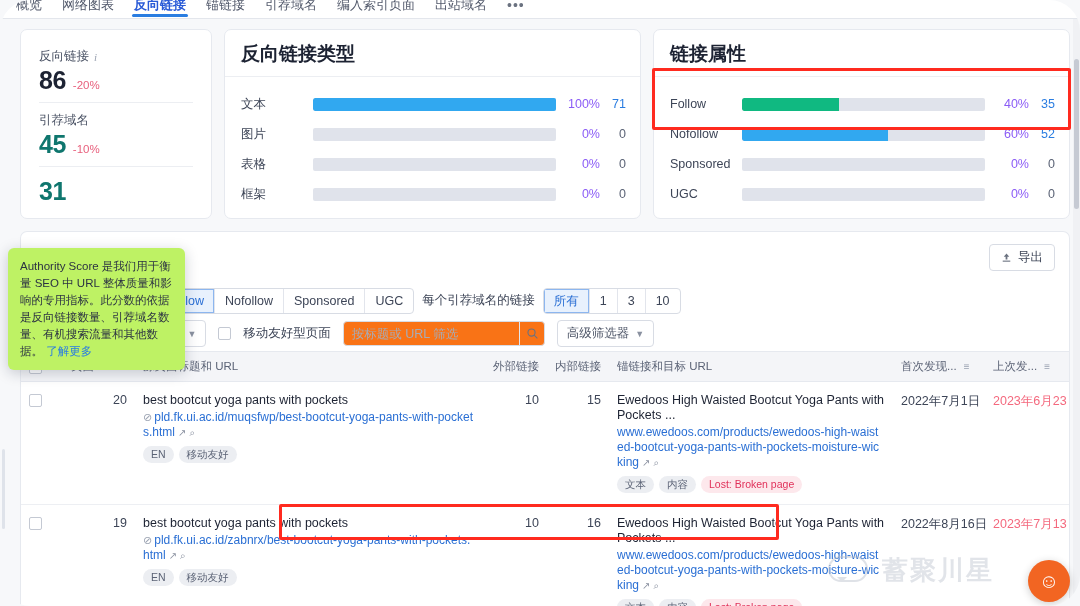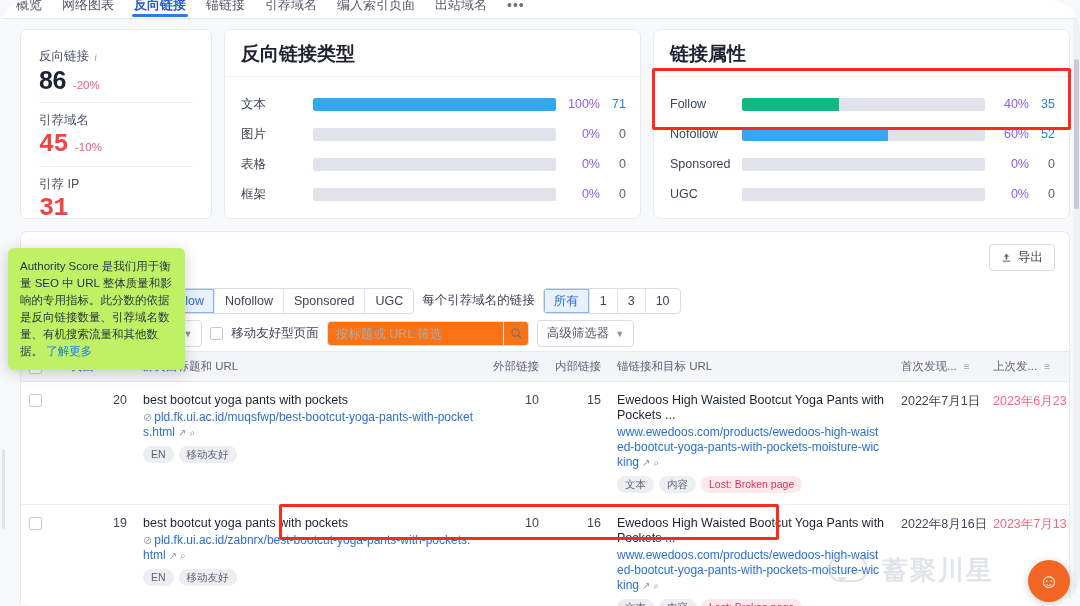--- a/index.html
+++ b/index.html
@@ -40,21 +40,21 @@
   .stat { padding: 4px 0 7px 0; }
   .stat + .stat { border-top:1px solid #eceef2; padding-top:9px; }
   .stat-label { font-size:12.5px; color:#4a5264; display:flex; align-items:center; gap:5px; }
   .info-i {
     display:inline-block; font-style:italic; font-size:11px; color:#9aa2b1;
     font-family:"Liberation Serif", serif;
   }
   .stat-row { display:flex; align-items:baseline; gap:7px; margin-top:1px; }
   .stat-value { font-size:25px; font-weight:bold; letter-spacing:-0.5px; }
   .stat-value.dark { color:#1d2333; }
-  .stat-value.blue { color:#ef4444;font-family:Liberation Mono, monospace; }
+  .stat-value.blue { color:#0f766e; }
   .stat-delta { font-size:11.5px; color:#e8607d; }
 
   .card-chart { flex: 1 1 0; height:190px; min-width:0; position:relative; }
   .card-title { font-size:19px; font-weight:bold; padding: 11px 16px 9px 16px; color:#1d2333; }
   .card-sep { height:1px; background:#eceef2; }
   .bars { padding: 12px 14px 0 16px; }
   .bar-row { display:flex; align-items:center; height:30px; }
   .bar-label { font-size:12.5px; color:#3d4557; width:72px; flex:none; }
   .bar-track {
     flex:1 1 auto; height:13px; background:#e0e3eb; border-radius:2px; overflow:hidden;
@@ -232,23 +232,20 @@
       <div class="stat">
         <div class="stat-label">
           <span>引荐域名</span>
         </div>
         <div class="stat-row">
           <span class="stat-value blue">45</span>
           <span class="stat-delta">-10%</span>
         </div>
       </div>
       <div class="stat">
-        <div class="stat-label">
-          <span>引荐 IP</span>
-        </div>
         <div class="stat-row">
           <span class="stat-value blue">31</span>
         </div>
       </div>
     </div>
 
     <div class="card card-chart">
       <div class="card-title">反向链接类型</div>
       <div class="card-sep"></div>
       <div class="bars" id="bars-types">
@@ -357,21 +354,21 @@
       <span class="filter-label">每个引荐域名的链接</span>
       <span class="seg" id="seg-perdomain">
           <span class="seg-item sel">所有</span>
           <span class="seg-item">1</span>
           <span class="seg-item">3</span>
           <span class="seg-item">10</span>
         </span>
       <span class="hl-box" style="left:258px; top:272px; width:500px; height:36px; position:absolute;"></span>
     </div>
 
-    <div class="filters" style="padding-top:2px;">
+    <div class="filters" style="padding-top:2px;gap:12px;">
       <span class="ctl">
         <span>合</span>
         <span class="chev">▼</span>
       </span>
       <span class="ctl">
         <span>引荐页面语言</span>
         <span class="chev">▼</span>
       </span>
       <span class="chk"></span>
       <span class="filter-label">移动友好型页面</span>

